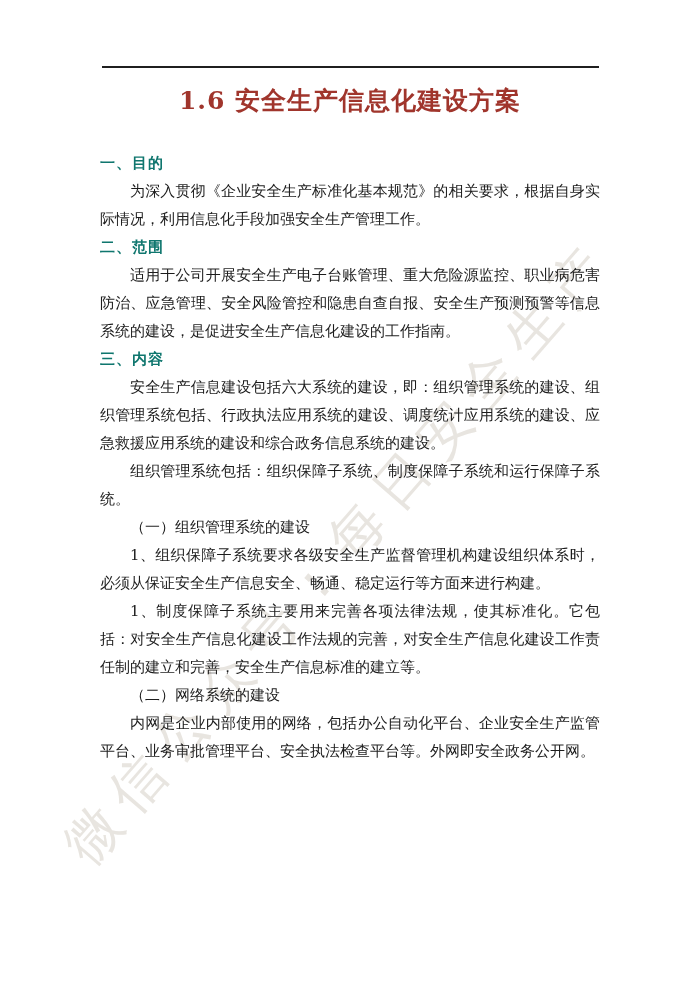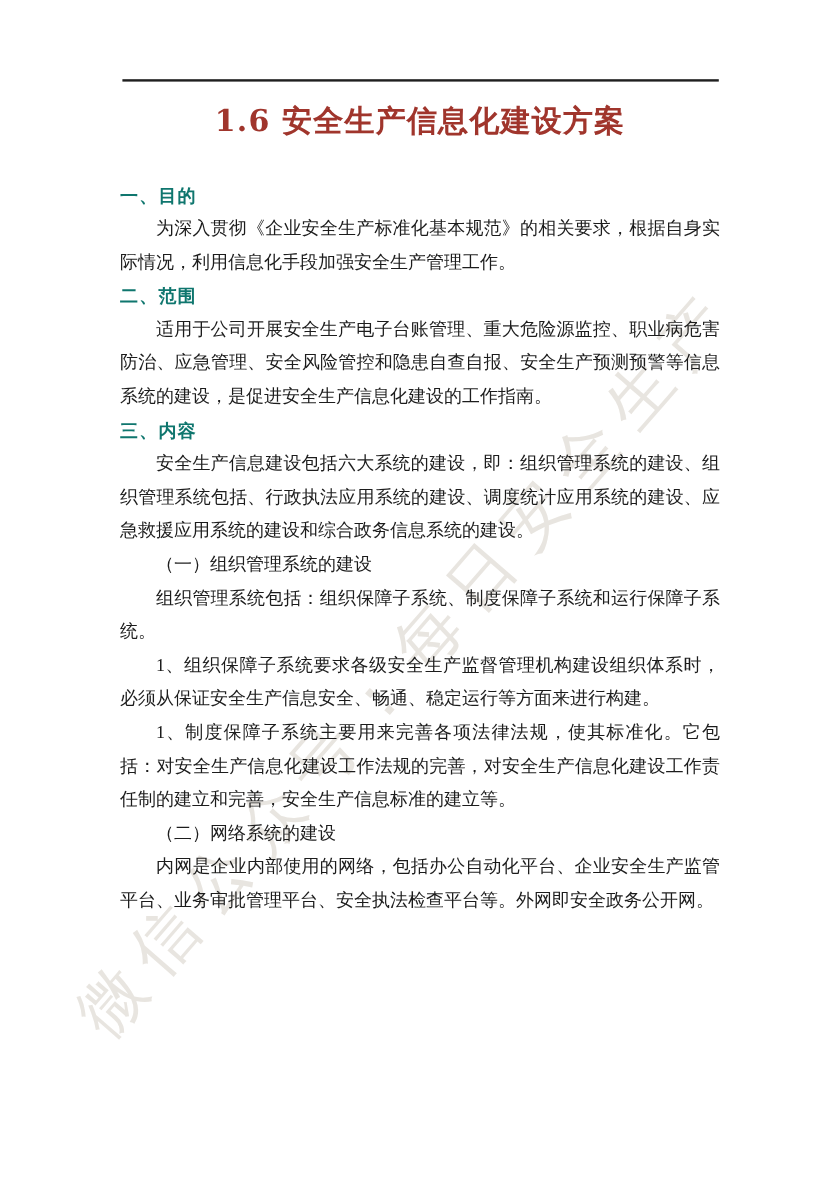--- a/index.html
+++ b/index.html
@@ -56,21 +56,21 @@
     position: absolute;
     left: 100px;
     top: 149px;
     width: 500px;
     font-size: 15px;
     line-height: 28px;
     color: #1c1c1c;
     text-align: justify;
     z-index: 2;
   }
-  .blk { margin: 0; font-family: Liberation Serif, serif; }
+  .blk { margin: 0; }
   .para { text-indent: 2em; }
   .sec-heading {
     font-weight: bold;
     color: #0f766e;
     font-family: "DejaVu Sans", "Liberation Sans", sans-serif;
     letter-spacing: 1px;
   }
 </style>
 </head>
 <body>
@@ -83,21 +83,21 @@
 
   <h1 class="doc-title" style="color: rgb(160, 53, 44);">1.6 安全生产信息化建设方案</h1>
 
   <div class="content">
     <div class="blk sec-heading">一、目的</div>
     <p class="blk para">为深入贯彻《企业安全生产标准化基本规范》的相关要求，根据自身实际情况，利用信息化手段加强安全生产管理工作。</p>
     <div class="blk sec-heading">二、范围</div>
     <p class="blk para">适用于公司开展安全生产电子台账管理、重大危险源监控、职业病危害防治、应急管理、安全风险管控和隐患自查自报、安全生产预测预警等信息系统的建设，是促进安全生产信息化建设的工作指南。</p>
     <div class="blk sec-heading">三、内容</div>
     <p class="blk para">安全生产信息建设包括六大系统的建设，即：组织管理系统的建设、组织管理系统包括、行政执法应用系统的建设、调度统计应用系统的建设、应急救援应用系统的建设和综合政务信息系统的建设。</p>
+    <p class="blk para">组织管理系统包括：组织保障子系统、制度保障子系统和运行保障子系统。</p>
     <p class="blk para">（一）组织管理系统的建设</p>
-    <p class="blk para">组织管理系统包括：组织保障子系统、制度保障子系统和运行保障子系统。</p>
     <p class="blk para">1、组织保障子系统要求各级安全生产监督管理机构建设组织体系时，必须从保证安全生产信息安全、畅通、稳定运行等方面来进行构建。</p>
     <p class="blk para">1、制度保障子系统主要用来完善各项法律法规，使其标准化。它包括：对安全生产信息化建设工作法规的完善，对安全生产信息化建设工作责任制的建立和完善，安全生产信息标准的建立等。</p>
     <p class="blk para">（二）网络系统的建设</p>
     <p class="blk para">内网是企业内部使用的网络，包括办公自动化平台、企业安全生产监管平台、业务审批管理平台、安全执法检查平台等。外网即安全政务公开网。</p>
   </div>
 
 </div>
 
 </body></html>

